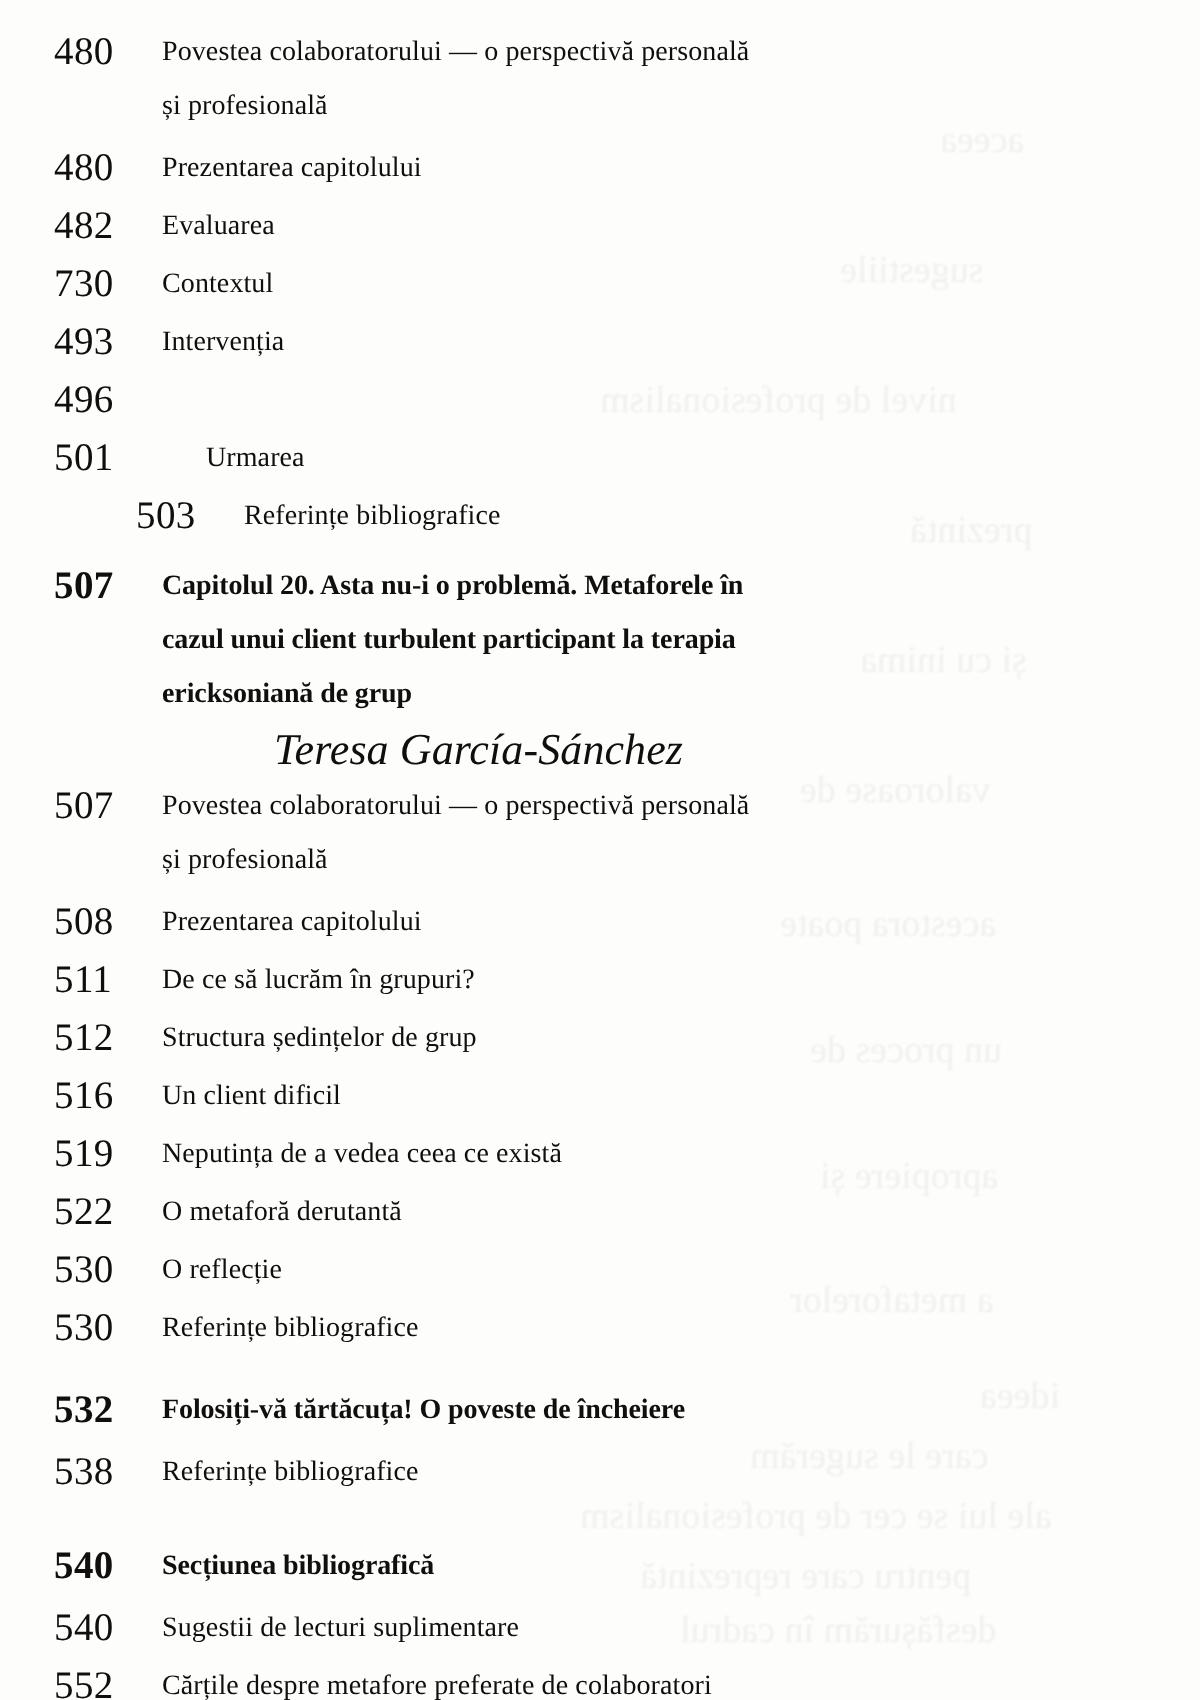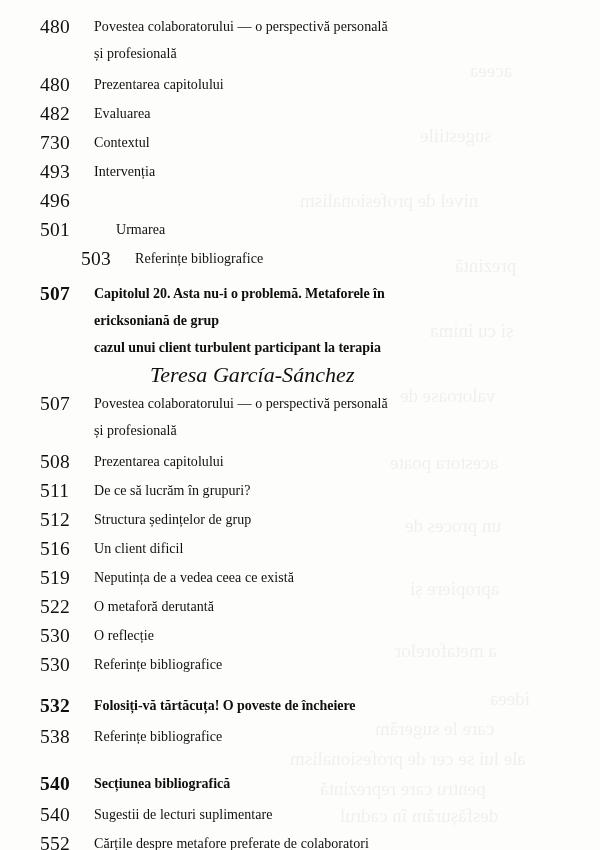--- a/index.html
+++ b/index.html
@@ -36,21 +36,21 @@
   }
 
   #toc {
     position: absolute;
     inset: 0;
     z-index: 2;
   }
 
   .row {
     position: absolute;
-    left: 16px;
+    left: 3px;
     right: 0;
     display: flex;
     align-items: flex-start;
   }
   .pageno {
     width: 78px;
     flex: 0 0 78px;
     text-align: left;
     padding-left: 24px;
     box-sizing: border-box;
@@ -159,22 +159,22 @@
     <div class="row entry" style="top: 245px; padding-left: 41px;">
       <div class="pageno">503</div>
       <div class="title">
         <span class="wrapline">Referințe bibliografice</span>
       </div>
     </div>
     <div class="row heading" style="top: 280px;">
       <div class="pageno">507</div>
       <div class="title">
         <span class="wrapline">Capitolul 20. Asta nu-i o problemă. Metaforele în</span>
+        <span class="wrapline">cazul unui client turbulent participant la terapia</span>
         <span class="wrapline">ericksoniană de grup</span>
-        <span class="wrapline">cazul unui client turbulent participant la terapia</span>
       </div>
     </div>
     <div class="row author" style="top: 362px;">
       <div class="pageno"></div>
       <div class="title">
         <span class="wrapline">Teresa García-Sánchez</span>
       </div>
     </div>
     <div class="row entry" style="top: 390px;">
       <div class="pageno">507</div>

